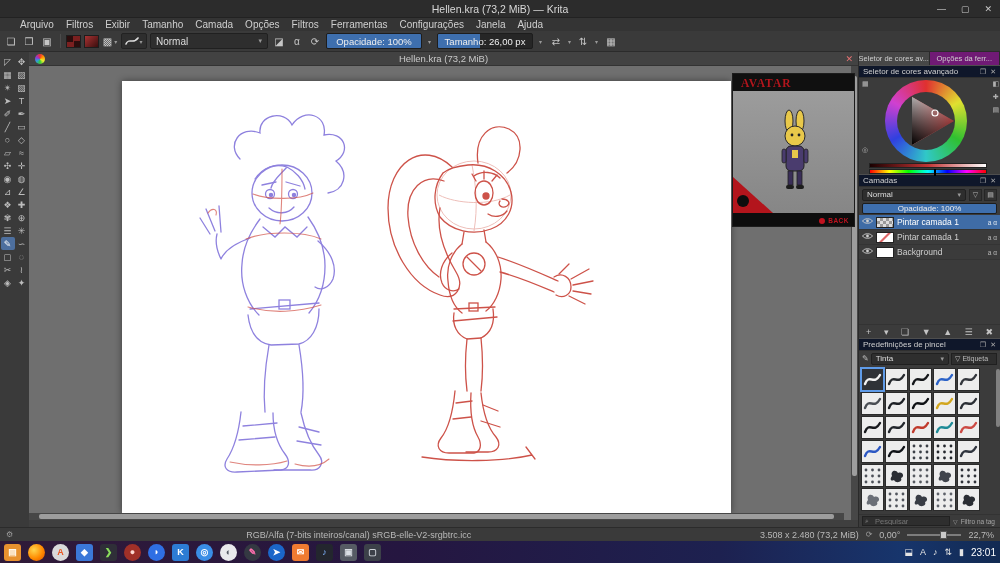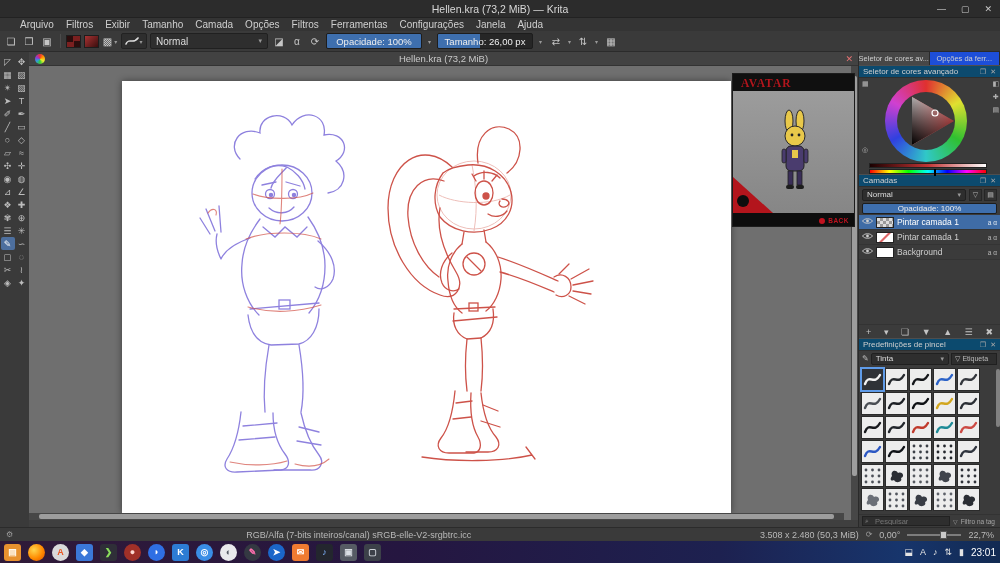--- a/index.html
+++ b/index.html
@@ -51,24 +51,24 @@
   #refwedge{position:absolute;left:0;bottom:0;width:40px;height:36px;background:#b3151c;clip-path:polygon(0 0,0 100%,100% 100%)}
   #refwedge .sil{position:absolute;left:4px;bottom:6px;width:12px;height:12px;border-radius:50%;background:#0d0d0d}
   #reffooter{height:15px;background:#0d0d0d;display:flex;align-items:center;justify-content:flex-end;gap:3px;padding-right:5px}
   #reffooter .dot{width:6px;height:6px;border-radius:50%;background:#c1121f}
   #refback{color:#c1121f;font-size:6.5px;font-weight:bold;letter-spacing:.5px}
 
   
   #rightpanel{position:absolute;right:0;top:52px;width:142px;bottom:36px;background:#3b3b3b;border-left:1px solid #2a2a2a;
     display:flex;flex-direction:column;font-size:8.5px;color:#cfcfcf}
   .ptabs{height:13px;display:flex;flex:none}
-  .ptab{flex:1;display:flex;align-items:center;justify-content:center;background:#1d4ed8;border-right:1px solid #2a2a2a;
+  .ptab{flex:1;display:flex;align-items:center;justify-content:center;background:#701a75;border-right:1px solid #2a2a2a;
     font-size:7.5px;white-space:nowrap;overflow:hidden}
   .ptab.active{background:#474747}
-  .dheader{height:13px;flex:none;background:#0c4a6e;border-top:1px solid #4e4e4e;border-bottom:1px solid #2f2f2f;
+  .dheader{height:13px;flex:none;background:#0f172a;border-top:1px solid #4e4e4e;border-bottom:1px solid #2f2f2f;
     display:flex;align-items:center;gap:3px;padding:0 4px;font-size:8px;white-space:nowrap;overflow:hidden}
   .dh-icons{margin-left:auto;display:flex;gap:4px;color:#a8a8a8;font-size:7px}
   #colorbody{height:96px;flex:none;position:relative}
   #wheel{position:absolute;left:26px;top:2px;width:82px;height:82px;border-radius:50%;
     background:conic-gradient(#e03030,#e0e030,#30c030,#30c8c8,#3040e0,#d040d0,#e03030)}
   #wheel svg{position:absolute;inset:0}
   .ci{position:absolute;font-size:7px;color:#b5b5b5}
   #sidestrip{position:absolute;right:1px;top:2px;display:flex;flex-direction:column;gap:5px;font-size:7px;color:#b0b0b0;align-items:center}
   .gradbar{position:absolute;left:10px;width:118px;height:5px;border:1px solid #222}
   #gbar1{top:85px;background:linear-gradient(90deg,#1a0000,#c23434,#ffffff)}
@@ -703,21 +703,21 @@
     <input id="searchinput" placeholder="Pesquisar" style="">
     <span style="font-size:6px;color:#999">▽</span>
     <span id="filterlabel">Filtro na tag</span>
   </div>
 </div>
 
 <div id="statusbar">
   <span style="font-size:8px;color:#9c9c9c">⚙</span>
   <span id="sb-profile">RGB/Alfa (7-bits inteiros/canal)  sRGB-elle-V2-srgbtrc.icc</span>
   <span id="sb-right">
-    <span>3.508 x 2.480 (50,3 MiB)</span>
+    <span>3.508 x 2.480 (73,2 MiB)</span>
     <span style="font-size:8px;color:#9c9c9c">⟳</span>
     <span>0,00°</span>
     <span id="zoomtrack">
         <span id="zoomthumb"></span>
       </span>
     <span>22,7%</span>
   </span>
 </div>
 
 <div id="taskbar">

